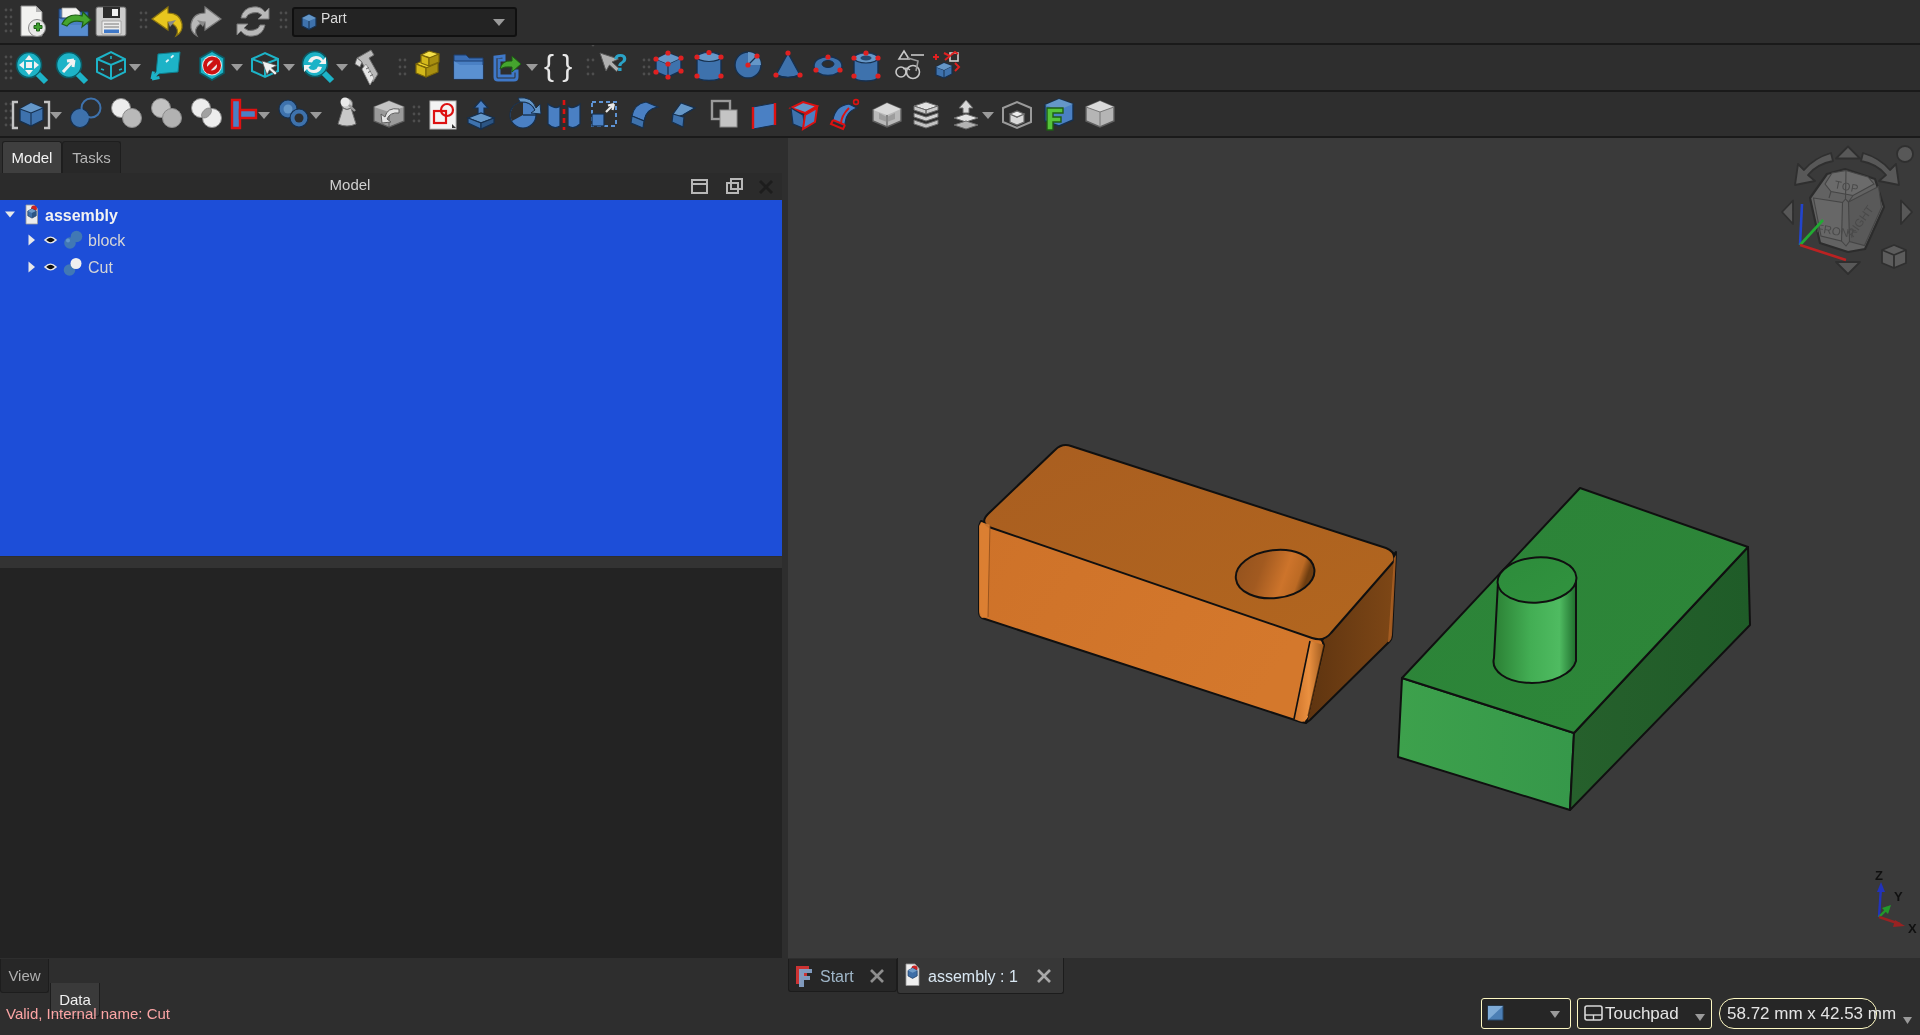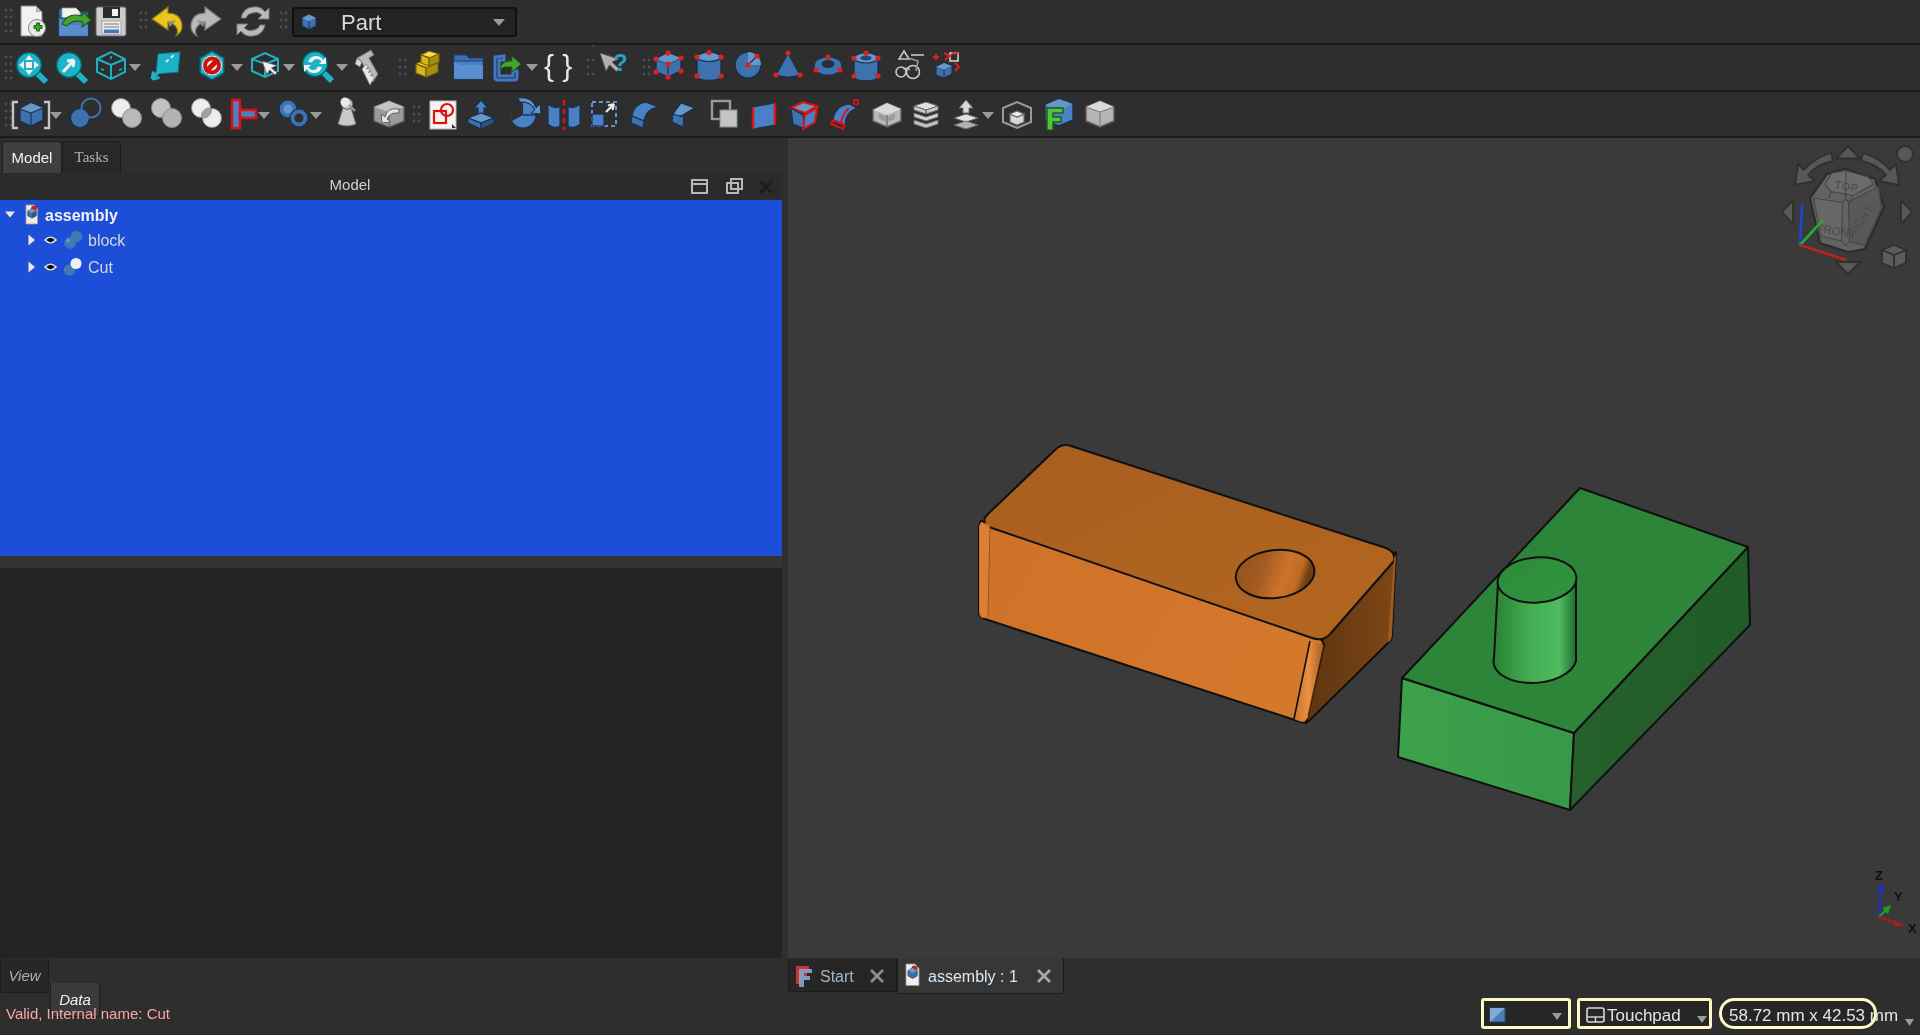--- a/index.html
+++ b/index.html
@@ -1,37 +1,37 @@
 <!DOCTYPE html>
 <html><head>
 <meta charset="utf-8">
 <style>
   html,body{margin:0;padding:0;width:1920px;height:1035px;overflow:hidden;background:#2e2e2e;font-family:"Liberation Sans",sans-serif;}
   .abs{position:absolute;}
   #root{position:relative;width:1920px;height:1035px;background:#2e2e2e;}
   .tbrow{position:absolute;left:0;width:1920px;background:#2e2e2e;}
   #combo{position:absolute;left:292px;top:7px;width:221px;height:26px;background:#232323;border:2px solid #101010;border-radius:3px;}
-  #combo .txt{position:absolute;left:27px;top:1px;font-size:22px;color:#dadada;margin-left:20px;}
+  #combo .txt{position:absolute;left:27px;top:1px;font-size:14px;color:#dadada;}
   #combo .arr{position:absolute;right:10px;top:10px;width:0;height:0;border-left:6px solid transparent;border-right:6px solid transparent;border-top:7px solid #9a9a9a;}
   
   #lpanel{position:absolute;left:0;top:138px;width:788px;height:820px;background:#2e2e2e;}
   .tab{position:absolute;font-size:15px;color:#b4b4b4;background:#282828;border:1px solid #1e1e1e;border-bottom:none;border-radius:3px 3px 0 0;text-align:center;}
   .tab.active{background:#3f3f3f;color:#f4f4f4;}
   #phead{position:absolute;left:0px;top:35px;width:782px;height:27px;background:#2b2b2b;}
   #phead .title{position:absolute;left:0;top:3px;width:100%;text-align:center;color:#d0d0d0;font-size:15px;}
   #tree{position:absolute;left:0px;top:62px;width:782px;height:356px;background:#1d4ed8;}
   #splitter{position:absolute;left:0;top:419px;width:782px;height:11px;background:#333333;}
   #proppanel{position:absolute;left:0px;top:430px;width:782px;height:390px;background:#232323;}
   
   #viewport{position:absolute;left:788px;top:138px;width:1132px;height:820px;background:#3a3a3a;}
   
   #bottombar{position:absolute;left:0;top:958px;width:1920px;height:77px;background:#2e2e2e;}
-  .btab{position:absolute;top:1px;height:34px;font-size:15px;font-style:italic;}
+  .btab{position:absolute;top:1px;height:34px;font-size:15px;}
   #status{position:absolute;left:6px;top:47px;font-size:15px;color:#fca5a5;}
-  .sbox{position:absolute;top:40px;height:31px;background:#262626;border:3px solid #fef9c3;border-radius:3px;box-sizing:border-box;}
+  .sbox{position:absolute;top:40px;height:31px;background:#262626;border:1px solid #fef9c3;border-radius:3px;box-sizing:border-box;}
 </style>
 </head>
 <body>
 <div id="root">
 
   <div class="tbrow" style="top:0;height:43px;"></div>
   <div style="position:absolute;top:43px;left:0;width:1920px;height:2px;background:#1a1a1a;"></div>
   <div class="tbrow" style="top:45px;height:45px;"></div>
   <div style="position:absolute;top:90px;left:0;width:1920px;height:2px;background:#1a1a1a;"></div>
   <div class="tbrow" style="top:92px;height:44px;"></div>
@@ -538,21 +538,21 @@
     <g>
       <path d="M1086 15 L1100 9 L1114 15 L1114 29 L1100 35 L1086 29 Z" fill="#b5b5b5" stroke="#5e5e5e" stroke-width="1.4"></path>
       <path d="M1086 15 L1100 9 L1114 15 L1100 20 Z" fill="#dadada"></path>
       <path d="M1100 20 L1100 35 M1086 15 L1100 20 L1114 15" fill="none" stroke="#777" stroke-width="1"></path>
     </g>
   </svg>
     </div>
 
   <div id="lpanel">
     <div class="tab active" style="left:2px;top:3px;width:58px;height:31px;line-height:31px;">Model</div>
-    <div class="tab" style="left:62px;top:3px;width:57px;height:31px;line-height:31px;font-family:Liberation Serif, serif;">Tasks</div>
+    <div class="tab" style="left:62px;top:3px;width:57px;height:31px;line-height:31px;">Tasks</div>
     <div id="phead">
       <div class="title" style="width:700px;">Model</div>
       <div id="pbtns">
           <svg width="90" height="27" style="position:absolute;right:3px;top:0;">
         <g stroke="#b8b8b8" stroke-width="2" fill="none">
           <rect x="3" y="7" width="15" height="13"></rect>
           <line x1="3" y1="11" x2="18" y2="11"></line>
         </g>
         <g stroke="#b8b8b8" stroke-width="2" fill="none">
           <rect x="38" y="10" width="11" height="10" fill="#2b2b2b"></rect>

